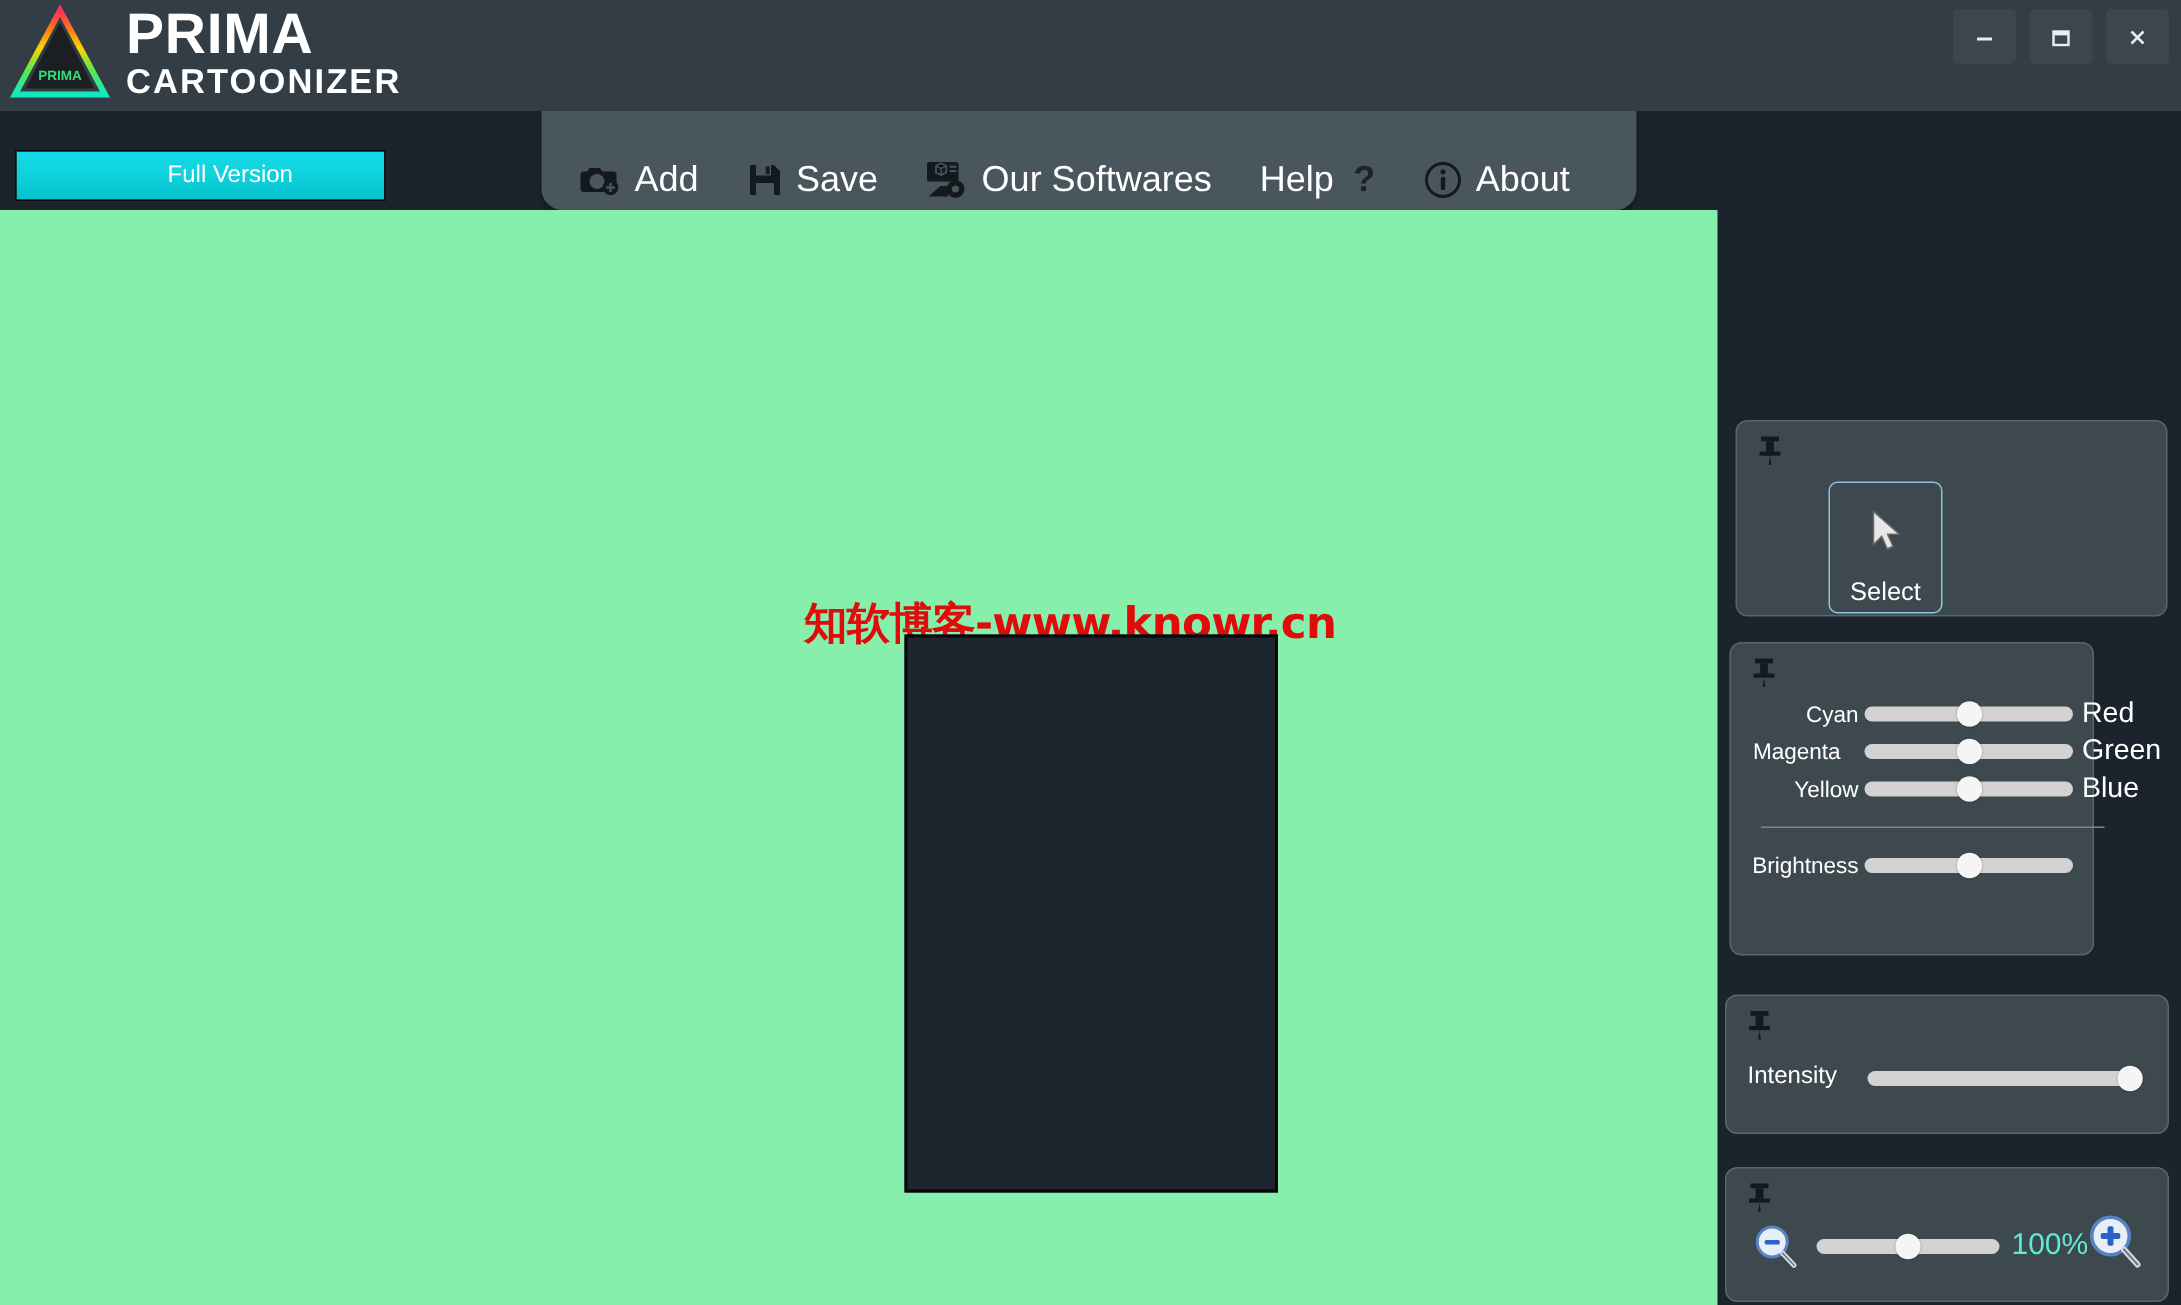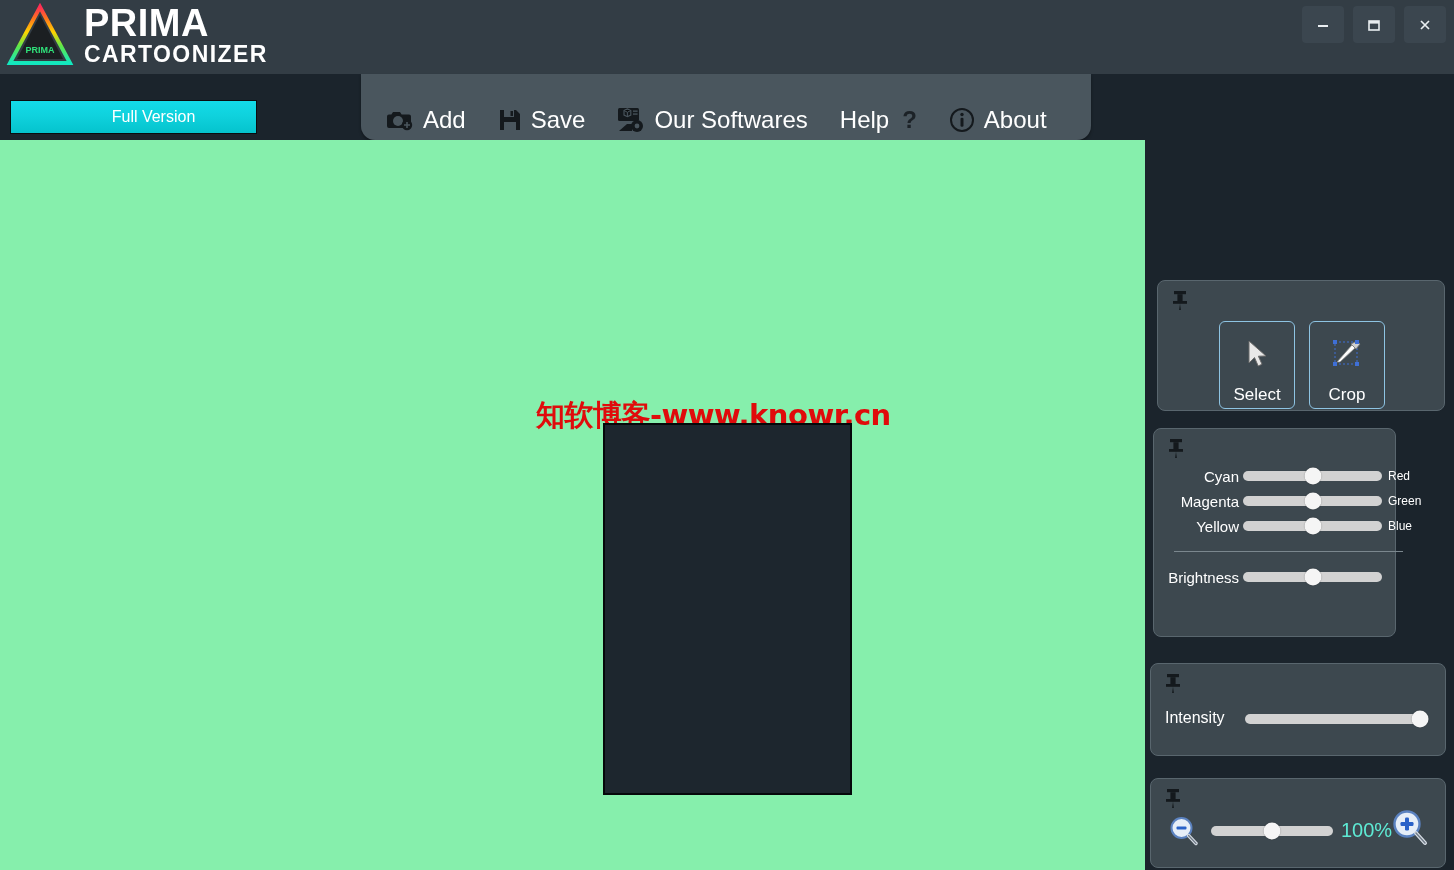--- a/index.html
+++ b/index.html
@@ -117,21 +117,21 @@
 
   .panel-color { left: 1153px; top: 428px; width: 243px; height: 209px; }
   .colrow {
     position: absolute; display: flex; align-items: center; height: 18px;
   }
   .col-left-label {
     position: absolute; right: 0; color: #ffffff; font-size: 15px;
     white-space: nowrap; text-align: right;
   }
   .col-right-label {
-    color: #ffffff; font-size: 12px; white-space: nowrap;
+    color: #ffffff; font-size: 19px; white-space: nowrap;
   }
   .divider {
     position: absolute; left: 20px; top: 122px; width: 229px; height: 1px;
     background: #7b878e;
   }
 
   
   .slider { position: relative; height: 10px; border-radius: 5px; background: #d2d2d2; }
   .slider .thumb {
     position: absolute; top: 50%; width: 17px; height: 17px;
@@ -283,34 +283,20 @@
     </div>
     <div class="toolbtns">
       <div class="toolbtn">
         <span class="tb-icon">
           <svg width="30" height="32" viewBox="0 0 30 32">
             <path d="M7 3 L7 25 L12.5 19.6 L16.2 28 L20 26.2 L16.4 18.2 L24 18 Z" fill="#e8e8e8" stroke="#6a6a6a" stroke-width="1"></path>
           </svg>
         </span>
         <span class="tb-label">Select</span>
       </div>
-      <div class="toolbtn">
-        <span class="tb-icon">
-          <svg width="32" height="32" viewBox="0 0 32 32">
-            <rect x="4" y="4" width="22" height="22" fill="none" stroke="#3f6fd6" stroke-width="1" stroke-dasharray="2 2"></rect>
-            <path d="M6 24 L21 7 L24 10 L9 24 Z" fill="#fdfdfd" stroke="#8a8a8a" stroke-width="0.8"></path>
-            <path d="M20 6 L26 3 L29 6 L25 11 Z" fill="#cfcfcf" stroke="#777" stroke-width="0.8"></path>
-            <rect x="2" y="2" width="4" height="4" fill="#3f6fd6"></rect>
-            <rect x="24" y="2" width="4" height="4" fill="#3f6fd6"></rect>
-            <rect x="2" y="24" width="4" height="4" fill="#3f6fd6"></rect>
-            <rect x="24" y="24" width="4" height="4" fill="#3f6fd6"></rect>
-          </svg>
-        </span>
-        <span class="tb-label">Crop</span>
-      </div>
     </div>
   </div>
 
   <div class="panel panel-color">
     <div class="pin">
       <svg width="20" height="22" viewBox="0 0 20 22">
         <rect x="4" y="2" width="12" height="3.2" fill="#14191d"></rect>
         <rect x="7.4" y="5.2" width="5.2" height="7" fill="#14191d"></rect>
         <rect x="3" y="12" width="14" height="2.8" fill="#14191d"></rect>
         <path d="M10 14.8 L10.9 21 L9.1 21 Z" fill="#14191d"></path>
@@ -319,21 +305,21 @@
 
     <div class="colrow" style="left:0; top:38px; width:293px;">
       <span class="col-left-label" style="right:208px;">Cyan</span>
       <div class="slider" style="position:absolute; left:89px; width:139px;">
         <div class="thumb" style="left:50%;"></div>
       </div>
       <span class="col-right-label" style="position:absolute; left:234px;">Red</span>
     </div>
 
     <div class="colrow" style="left:0; top:63px; width:293px;">
-      <span class="col-left-label" style="right:208px;">Magenta</span>
+      <span class="col-left-label" style="right:220px;">Magenta</span>
       <div class="slider" style="position:absolute; left:89px; width:139px;">
         <div class="thumb" style="left:50%;"></div>
       </div>
       <span class="col-right-label" style="position:absolute; left:234px;">Green</span>
     </div>
 
     <div class="colrow" style="left:0; top:88px; width:293px;">
       <span class="col-left-label" style="right:208px;">Yellow</span>
       <div class="slider" style="position:absolute; left:89px; width:139px;">
         <div class="thumb" style="left:50%;"></div>

